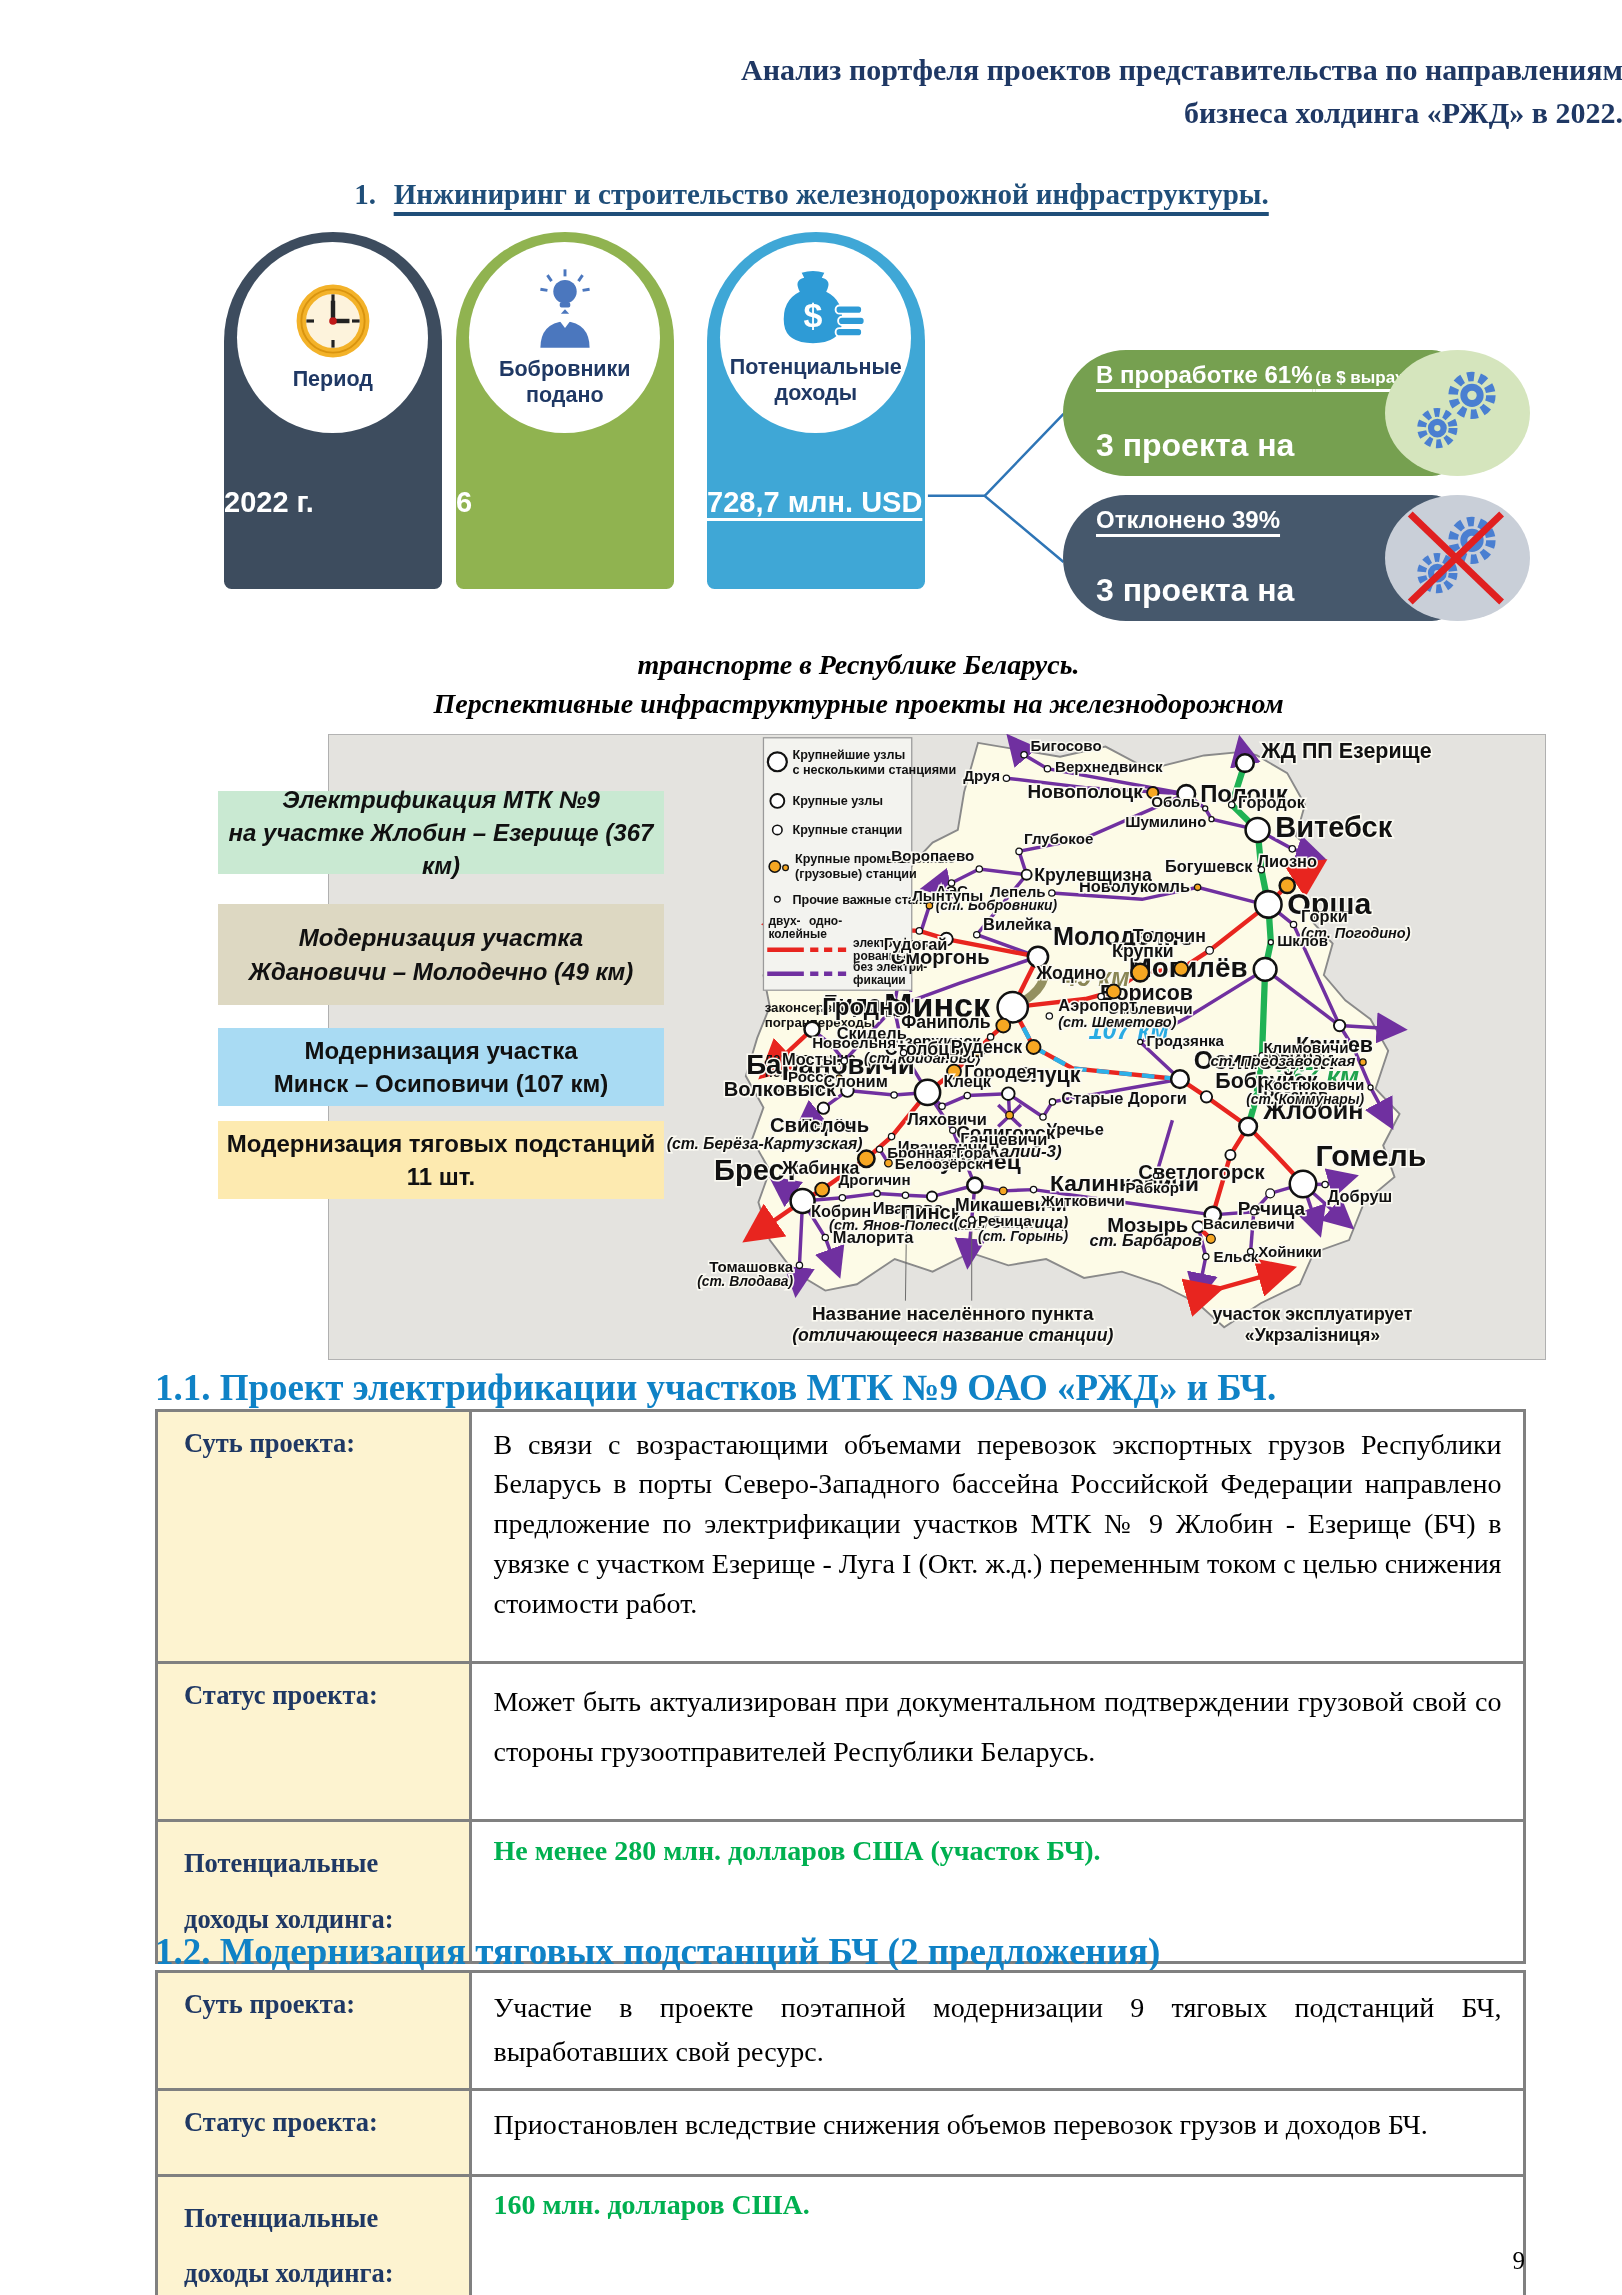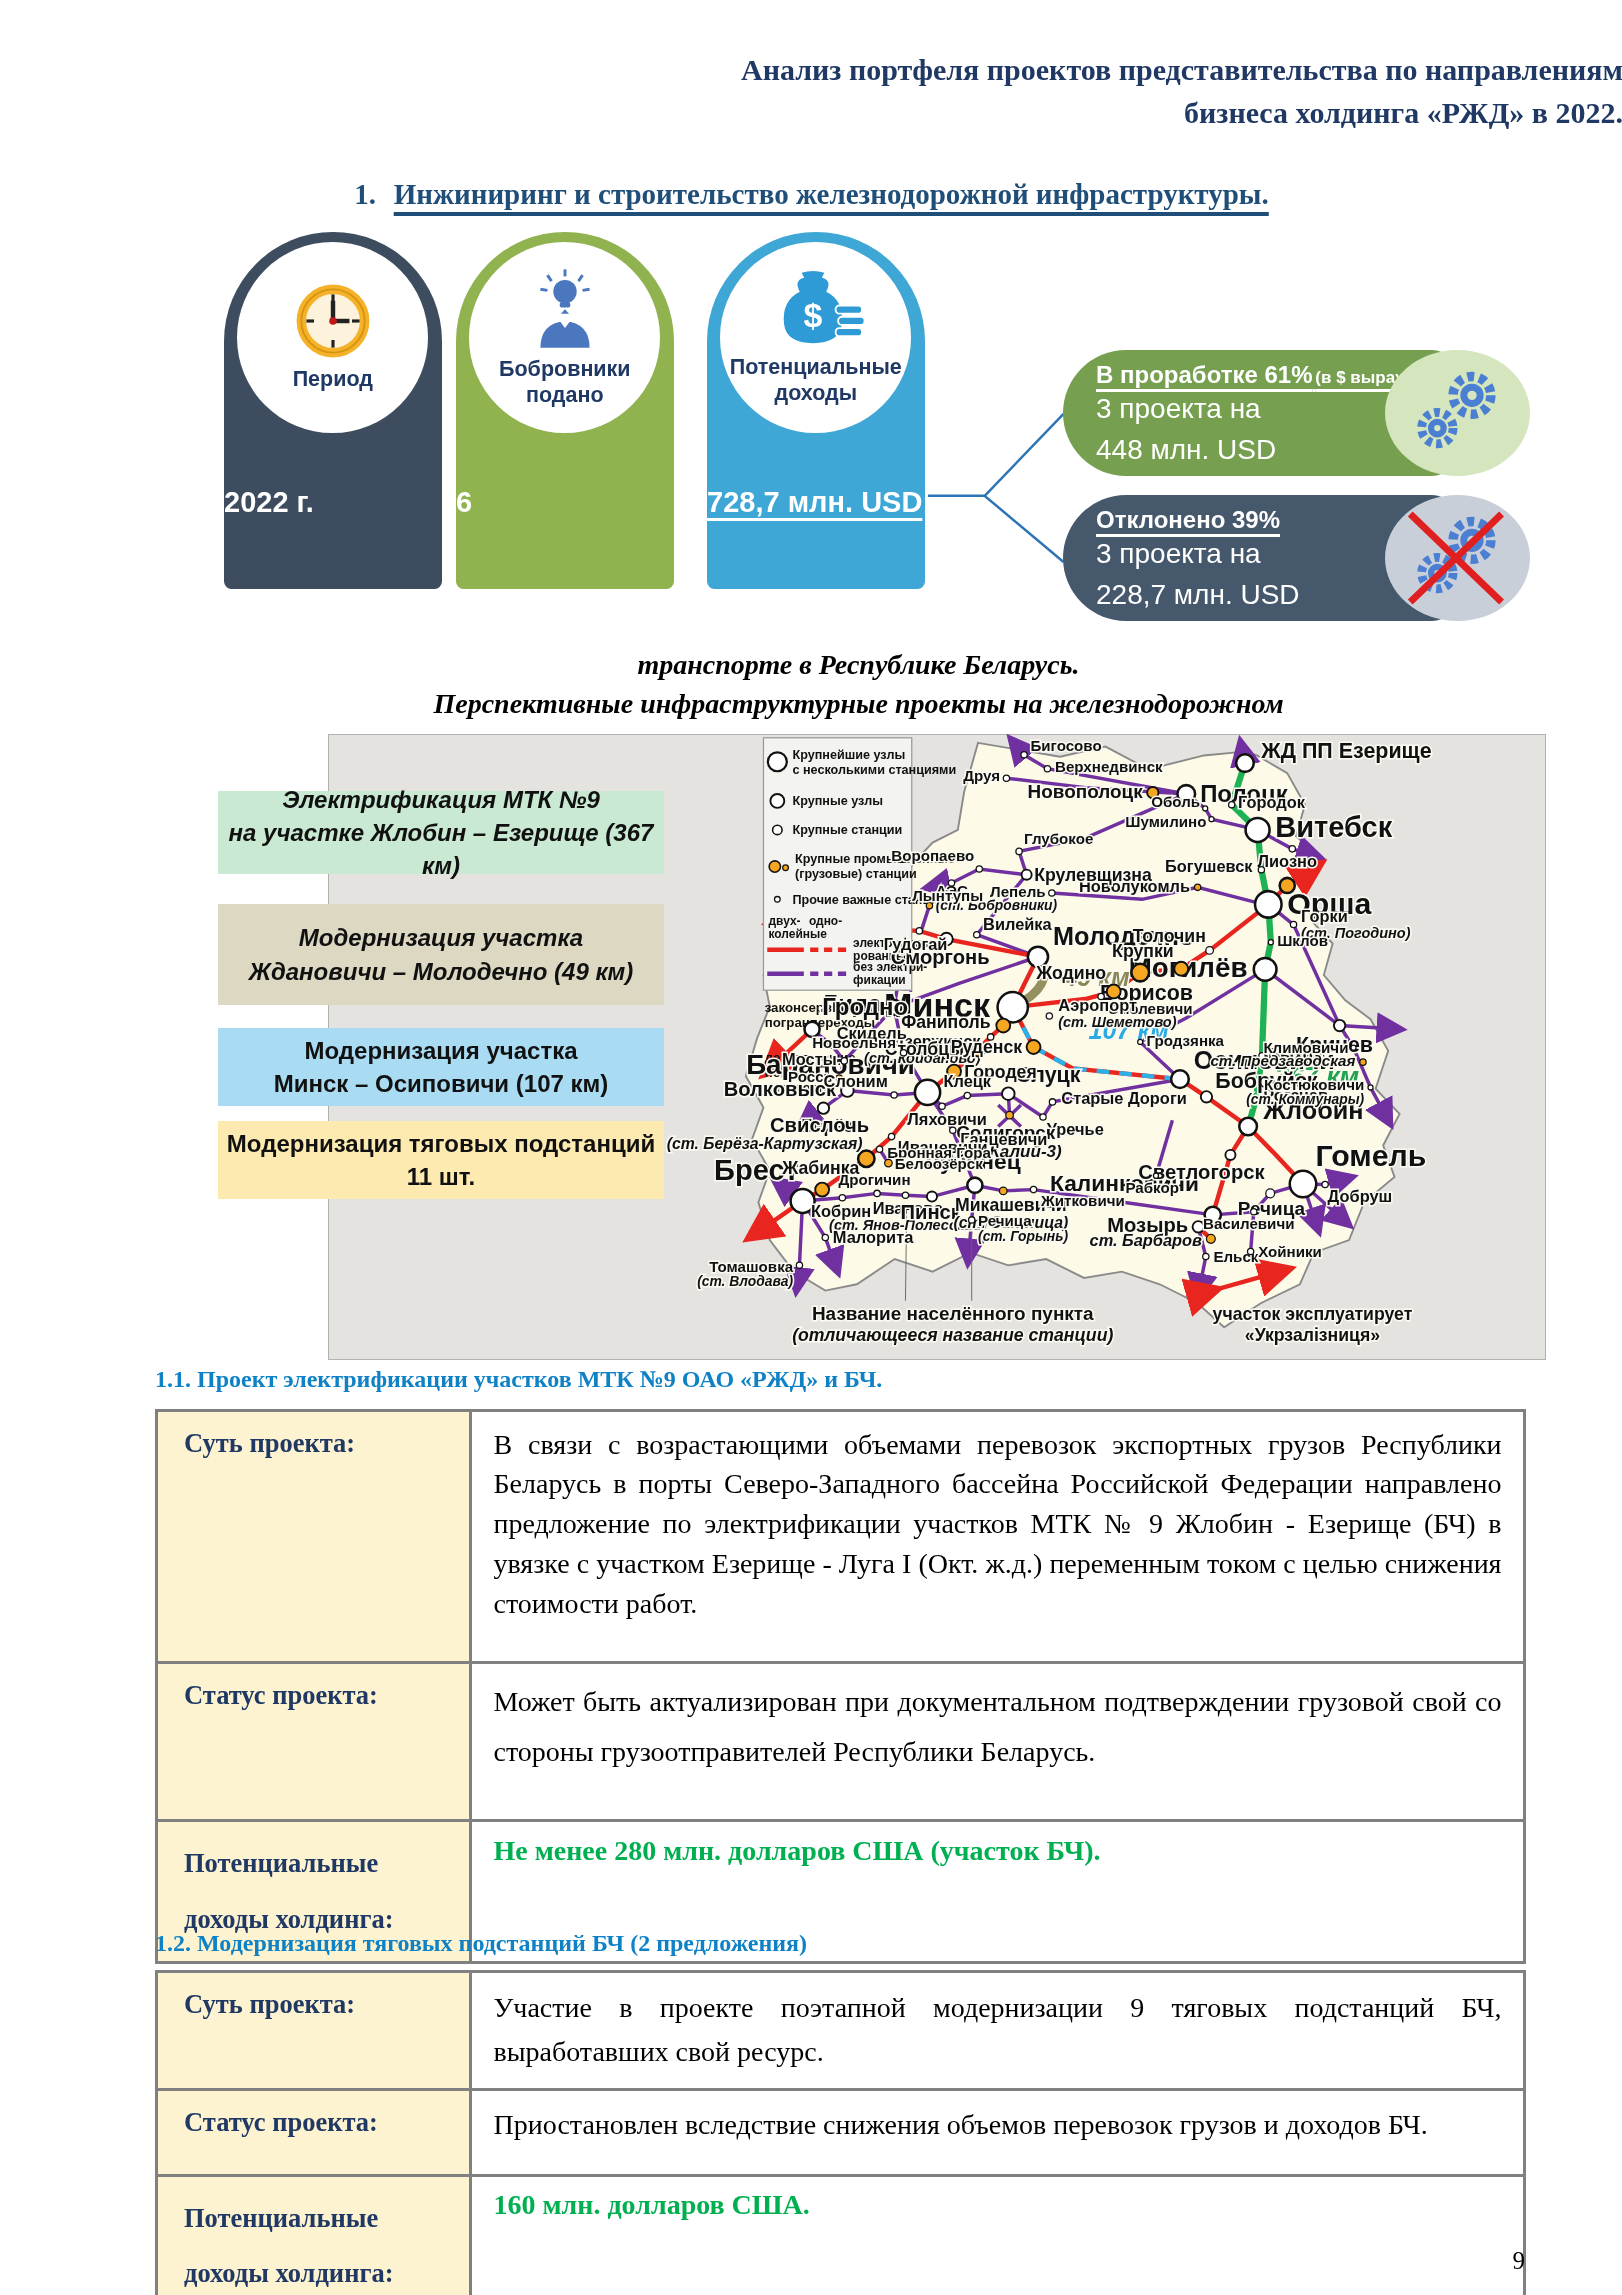--- a/index.html
+++ b/index.html
@@ -17,32 +17,32 @@
   .badge-circle{position:absolute;top:10px;left:13.3px;width:191px;height:191px;border-radius:50%;
                 background:#fff;display:flex;flex-direction:column;align-items:center;justify-content:center;gap:6.3px;}
   .badge-label{font-size:21.5px;font-weight:700;color:#1f3864;text-align:center;line-height:1.18;}
   .badge-value{position:absolute;top:254px;width:100%;color:#fff;font-weight:700;font-size:29px;}
   .u{text-decoration:underline;text-decoration-thickness:2.5px;text-underline-offset:5.7px;}
   
   .callout{position:absolute;left:1063px;width:394px;height:126px;border-radius:63px 25px 25px 63px;
            color:#fff;font-family:"Liberation Sans","DejaVu Sans",sans-serif;padding:11.4px 0 0 33px;box-sizing:border-box;}
   .co-title{font-size:24px;font-weight:700;}
   .co-note{font-size:17px;font-weight:600;}
-  .co-line{font-size:28px;font-weight:400;line-height:1.45;}
+  .co-line{font-size:32px;font-weight:700;line-height:1.45;margin-top:33px;}
   .co-end{position:absolute;top:0;right:-73px;width:145px;height:126px;border-radius:50%;}
   
   .map-intro{top:646px;left:189px;width:1339px;text-align:center;font-size:28px;font-style:italic;
              font-weight:600;line-height:1.38;color:#000;}
   
   .pbox{position:absolute;left:218px;width:446px;display:flex;flex-direction:column;align-items:center;
         justify-content:center;font-family:"Liberation Sans","DejaVu Sans",sans-serif;font-weight:700;
         font-size:24px;line-height:1.38;color:#111;text-align:center;}
   .pbox.it{font-style:italic;}
   
-  .h-blue{left:155px;width:1376px;font-size:24px;font-weight:700;color:#0f82c6;}
+  .h-blue{left:155px;width:1376px;font-size:37px;font-weight:700;color:#0f82c6;}
   .tbl{position:absolute;left:155px;width:1371px;border:3.2px solid #808080;box-sizing:border-box;background:#fff;}
   .trow{display:grid;grid-template-columns:314px 1fr;border-bottom:3.2px solid #808080;}
   .trow:last-child{border-bottom:none;}
   .tlabel{background:#fdf3d0;border-right:3.2px solid #808080;padding:14px 26px;font-size:26.5px;font-weight:700;
           color:#1f3864;white-space:pre-line;line-height:2.1;}
   .tlabel.tight{line-height:1.3;}
   .tval{padding:12.6px 21.5px;font-size:28px;text-align:justify;}
   .lh-a{line-height:1.42;}
   .lh-b{line-height:1.8;}
   .lh-c{line-height:1.6;}

